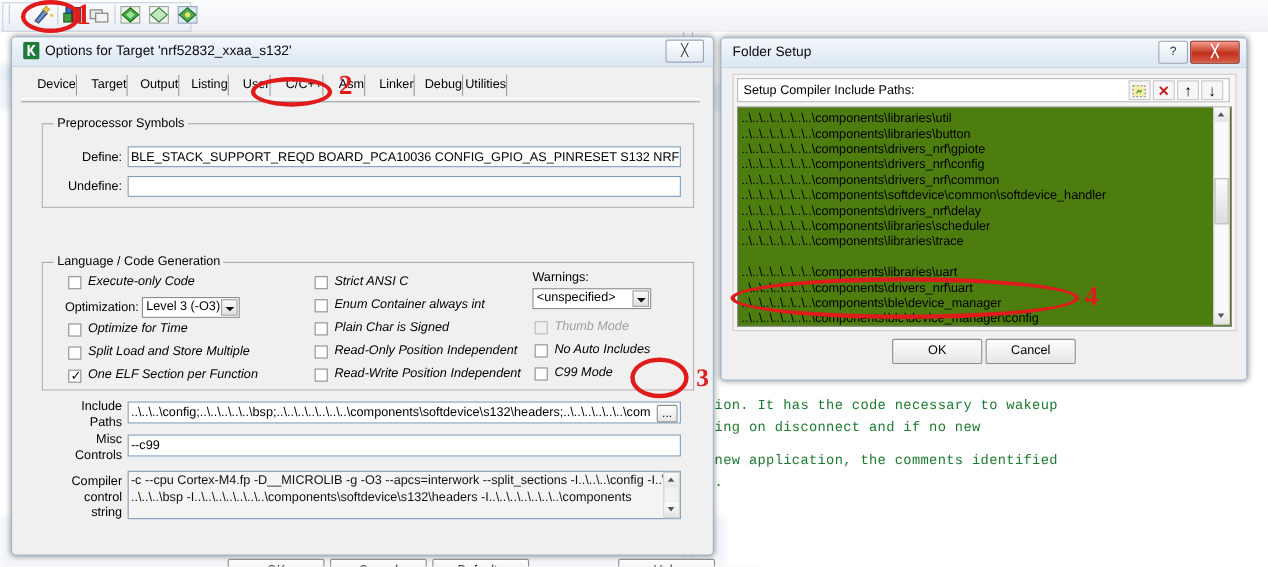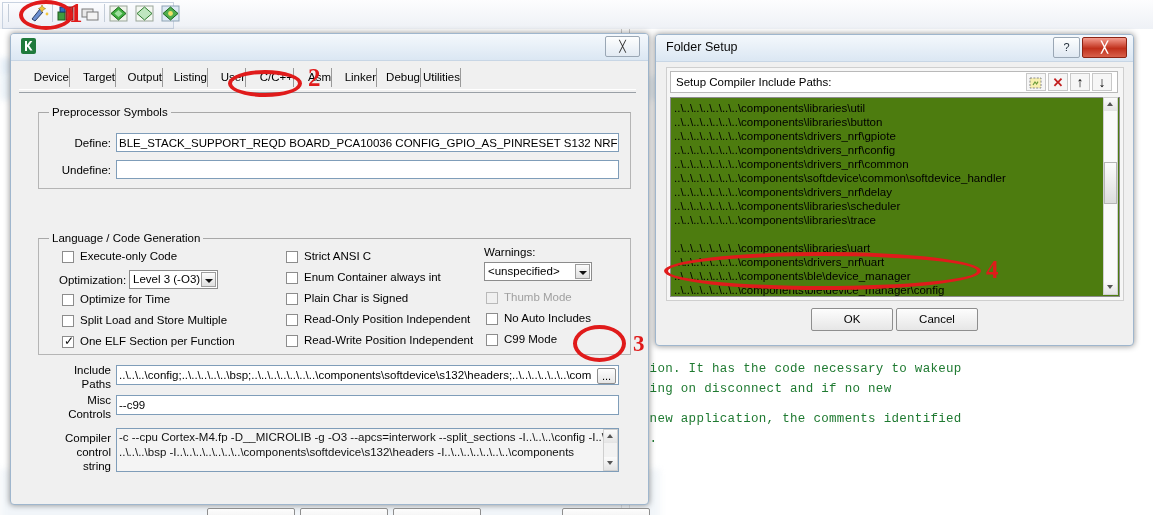--- a/index.html
+++ b/index.html
@@ -53,21 +53,21 @@
   .lbl{position:absolute;font-size:11.5px;white-space:nowrap;}
   .lbl.r{text-align:right;}
   .field{position:absolute;background:#fff;border:1px solid #7f9db9;
     font-size:11.5px;padding:1px 2px;box-sizing:border-box;overflow:hidden;
     white-space:nowrap;line-height:16px;}
   .field.ro{background:#f4f4f4;color:#111;}
   .field.multi{white-space:pre;line-height:15px;padding-top:1px;}
   .cb{position:absolute;width:12px;height:12px;background:#fff;border:1px solid #8c8c8c;box-sizing:border-box;}
   .cb.disabled{background:#f0f0f0;border-color:#b9b9b9;}
   .cb .tick{position:absolute;left:1px;top:-2px;font-size:12px;line-height:12px;color:#111;}
-  .cbl{position:absolute;font-size:11.5px;white-space:nowrap;}
+  .cbl{position:absolute;font-size:11.5px;white-space:nowrap;font-style:italic;}
   .cbl.disabled{color:#a0a0a0;}
   .combo{position:absolute;background:#fff;border:1px solid #8c8c8c;box-sizing:border-box;
     font-size:11.5px;line-height:17px;padding-left:3px;}
   .combo .arrow{position:absolute;right:1px;top:1px;width:15px;height:15px;
     background:linear-gradient(#fbfbfb,#dfdfdf);border:1px solid #9d9d9d;box-sizing:border-box;}
   .combo .arrow:after{content:"";position:absolute;left:3px;top:6px;
     border-left:4px solid transparent;border-right:4px solid transparent;border-top:4px solid #111;}
   .btn{position:absolute;background:linear-gradient(#fdfdfd,#e6e6e6);
     border:1px solid #8e8e8e;border-radius:2px;text-align:center;font-size:11.5px;
     line-height:20px;box-sizing:border-box;color:#000;}
@@ -164,20 +164,21 @@
 
 <div class="dialog" id="options-dialog" style="left:10px;top:33px;width:637px;height:470px;">
 
   <div class="titlebar">
     <span style="position:absolute;left:10px;top:4px;">
       <svg width="15" height="16" viewBox="0 0 15 16">
         <rect x="0" y="0" width="15" height="16" rx="2" fill="#1f7a3c"></rect>
         <path d="M4 3 h2 v4 l3 -4 h2.4 l-3.3 4.4 3.5 5.2 H9.2 L6.6 8.8 6 9.6 V13 H4 Z" fill="#fff"></path>
       </svg>
     </span>
+    <span class="title-text">Options for Target 'nrf52832_xxaa_s132'</span>
     <span class="winbtn closeplain" style="right:8px;">╳</span>
   </div>
 
   <div class="tabstrip">
     <div class="tab" style="left:0px;width:50px;">Device</div>
     <div class="tab" style="left:50px;width:46px;">Target</div>
     <div class="tab" style="left:96px;width:47px;">Output</div>
     <div class="tab" style="left:143px;width:45px;">Listing</div>
     <div class="tab" style="left:188px;width:38px;">User</div>
     <div class="tab" style="left:226px;width:48px;">C/C++</div>

